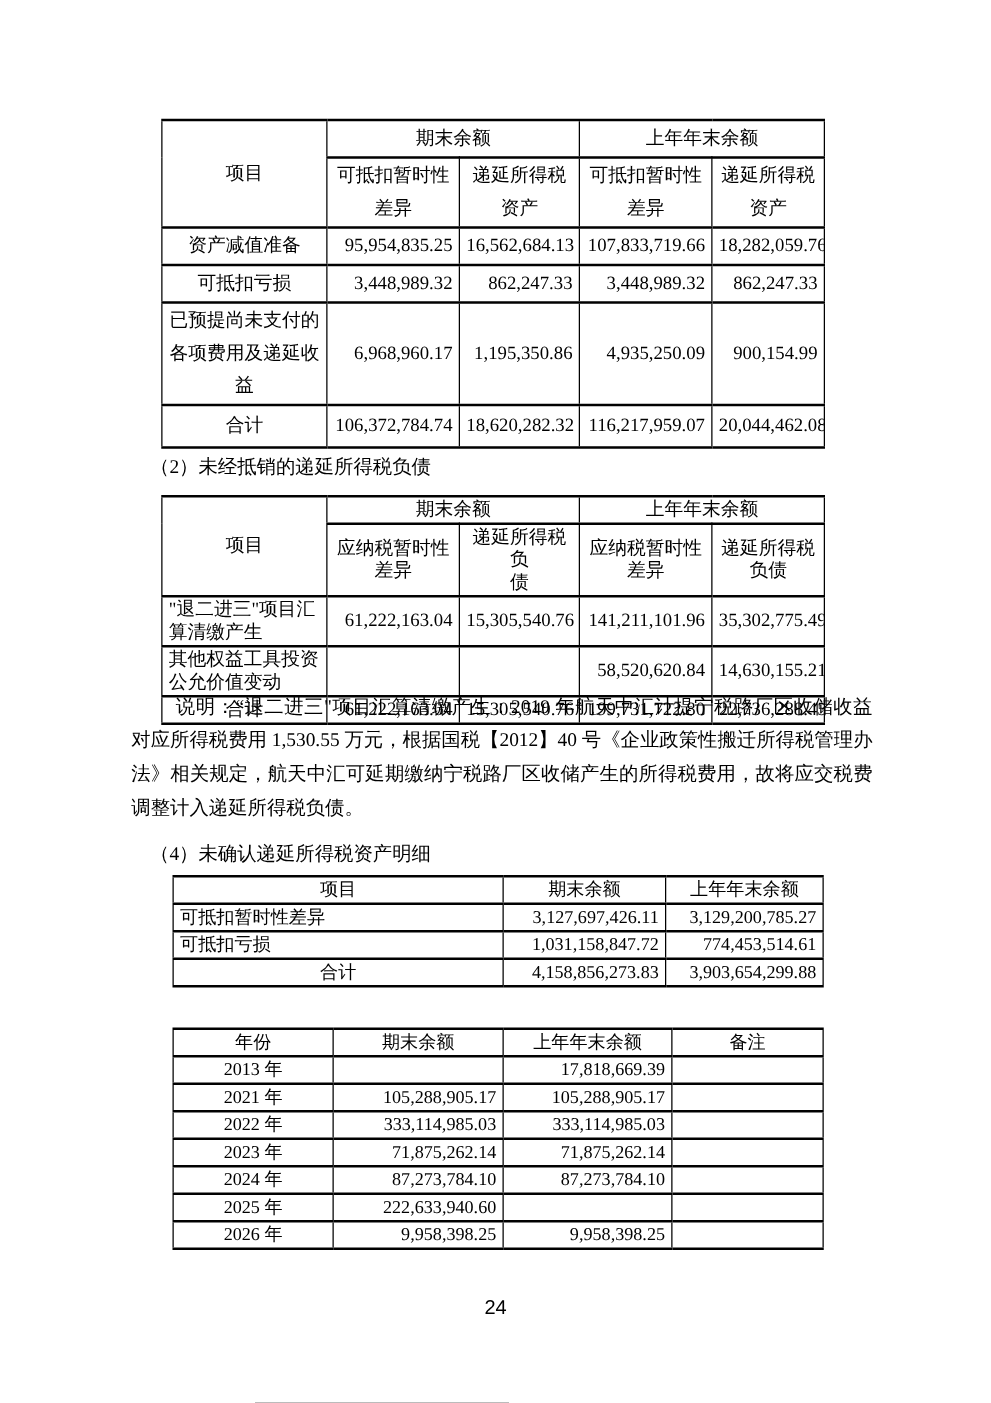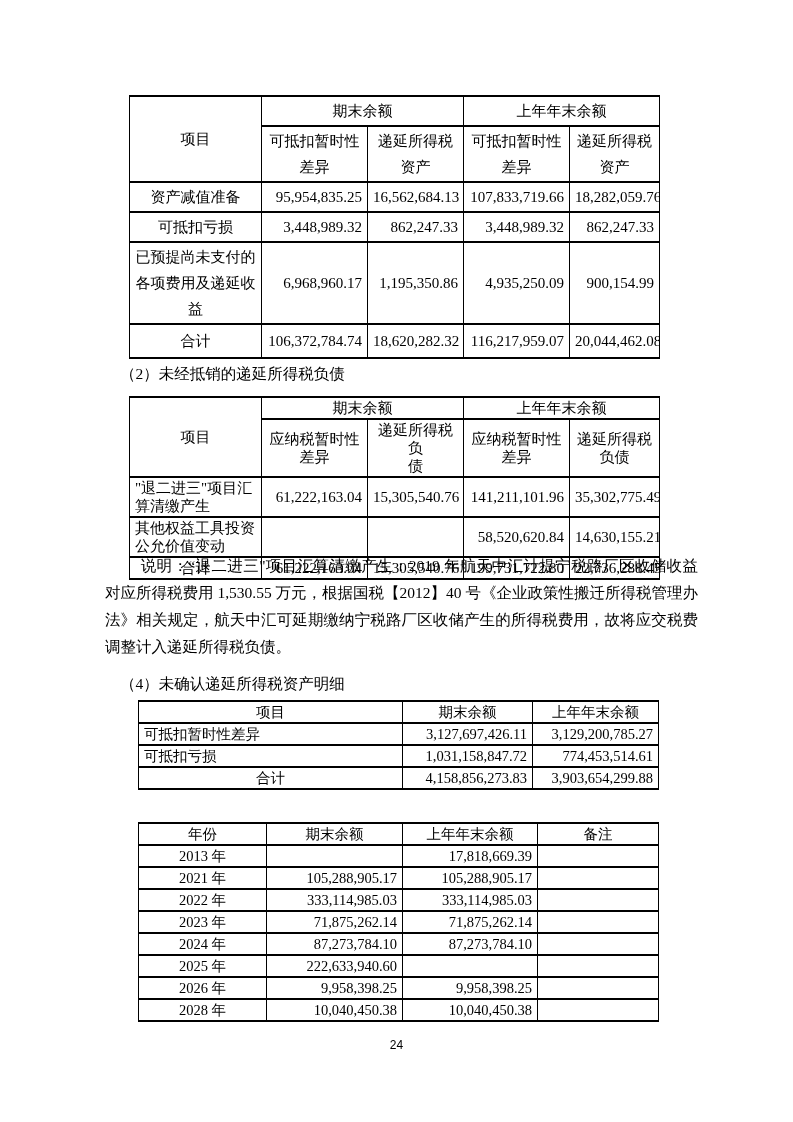--- a/index.html
+++ b/index.html
@@ -68,21 +68,21 @@
   #heading2{top:364px;}
   #heading3{top:674px;}
   #heading4{top:794px;}
   #note{
     position:absolute;left:105px;top:552px;width:593px;
     font-size:15.5px;line-height:27px;
     text-align:justify;text-indent:2.3em;
   }
   #pageno{
     position:absolute;left:0;top:1038px;width:100%;
-    text-align:center;font-size:12px;
+    text-align:center;font-size:16px;
     font-family:"Liberation Sans","DejaVu Sans",sans-serif;
   }
 </style>
 </head>
 <body>
 
 <div class="page">
 
   <table id="table1">
     <colgroup>
@@ -285,24 +285,18 @@
           <td>222,633,940.60</td>
           <td></td>
           <td></td>
         </tr>
         <tr>
           <td>2026 年</td>
           <td>9,958,398.25</td>
           <td>9,958,398.25</td>
           <td></td>
         </tr>
-        <tr>
-          <td>2028 年</td>
-          <td>10,040,450.38</td>
-          <td>10,040,450.38</td>
-          <td></td>
-        </tr>
       </tbody>
   </table>
 
   <div id="pageno">24</div>
 
 </div>
 
 </body></html>

